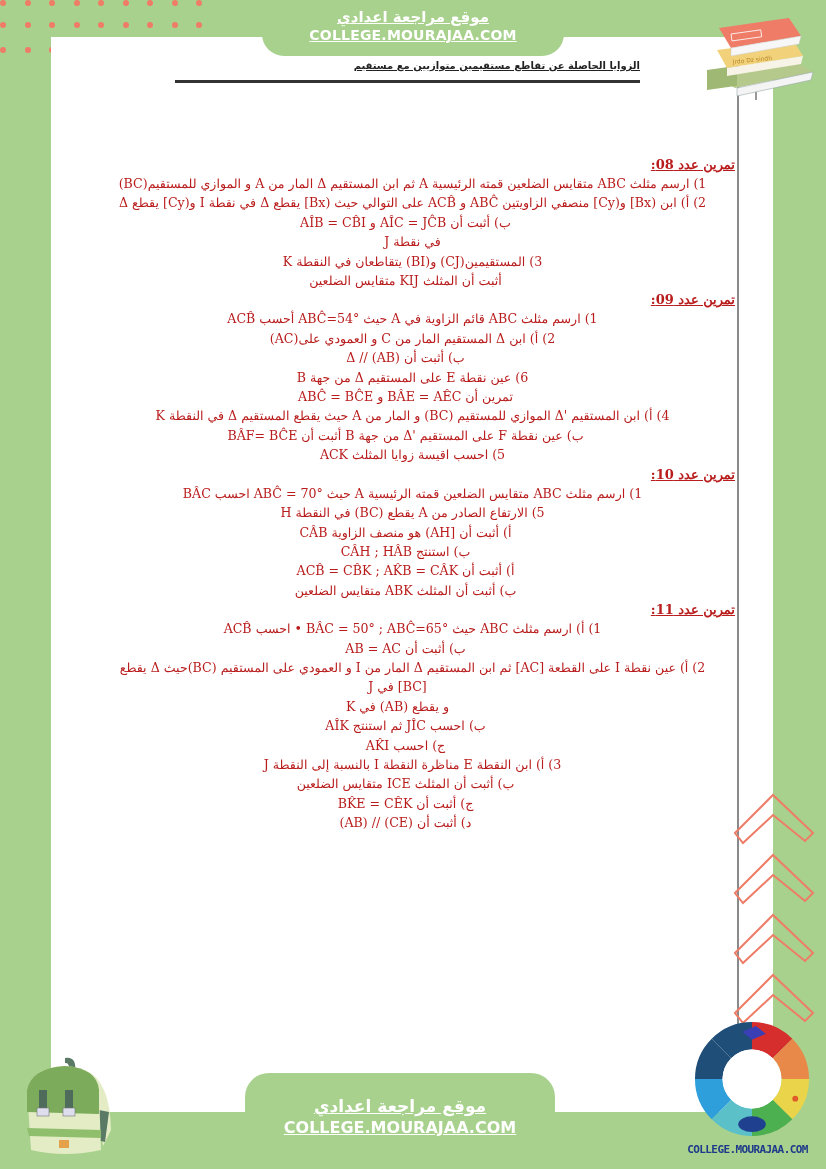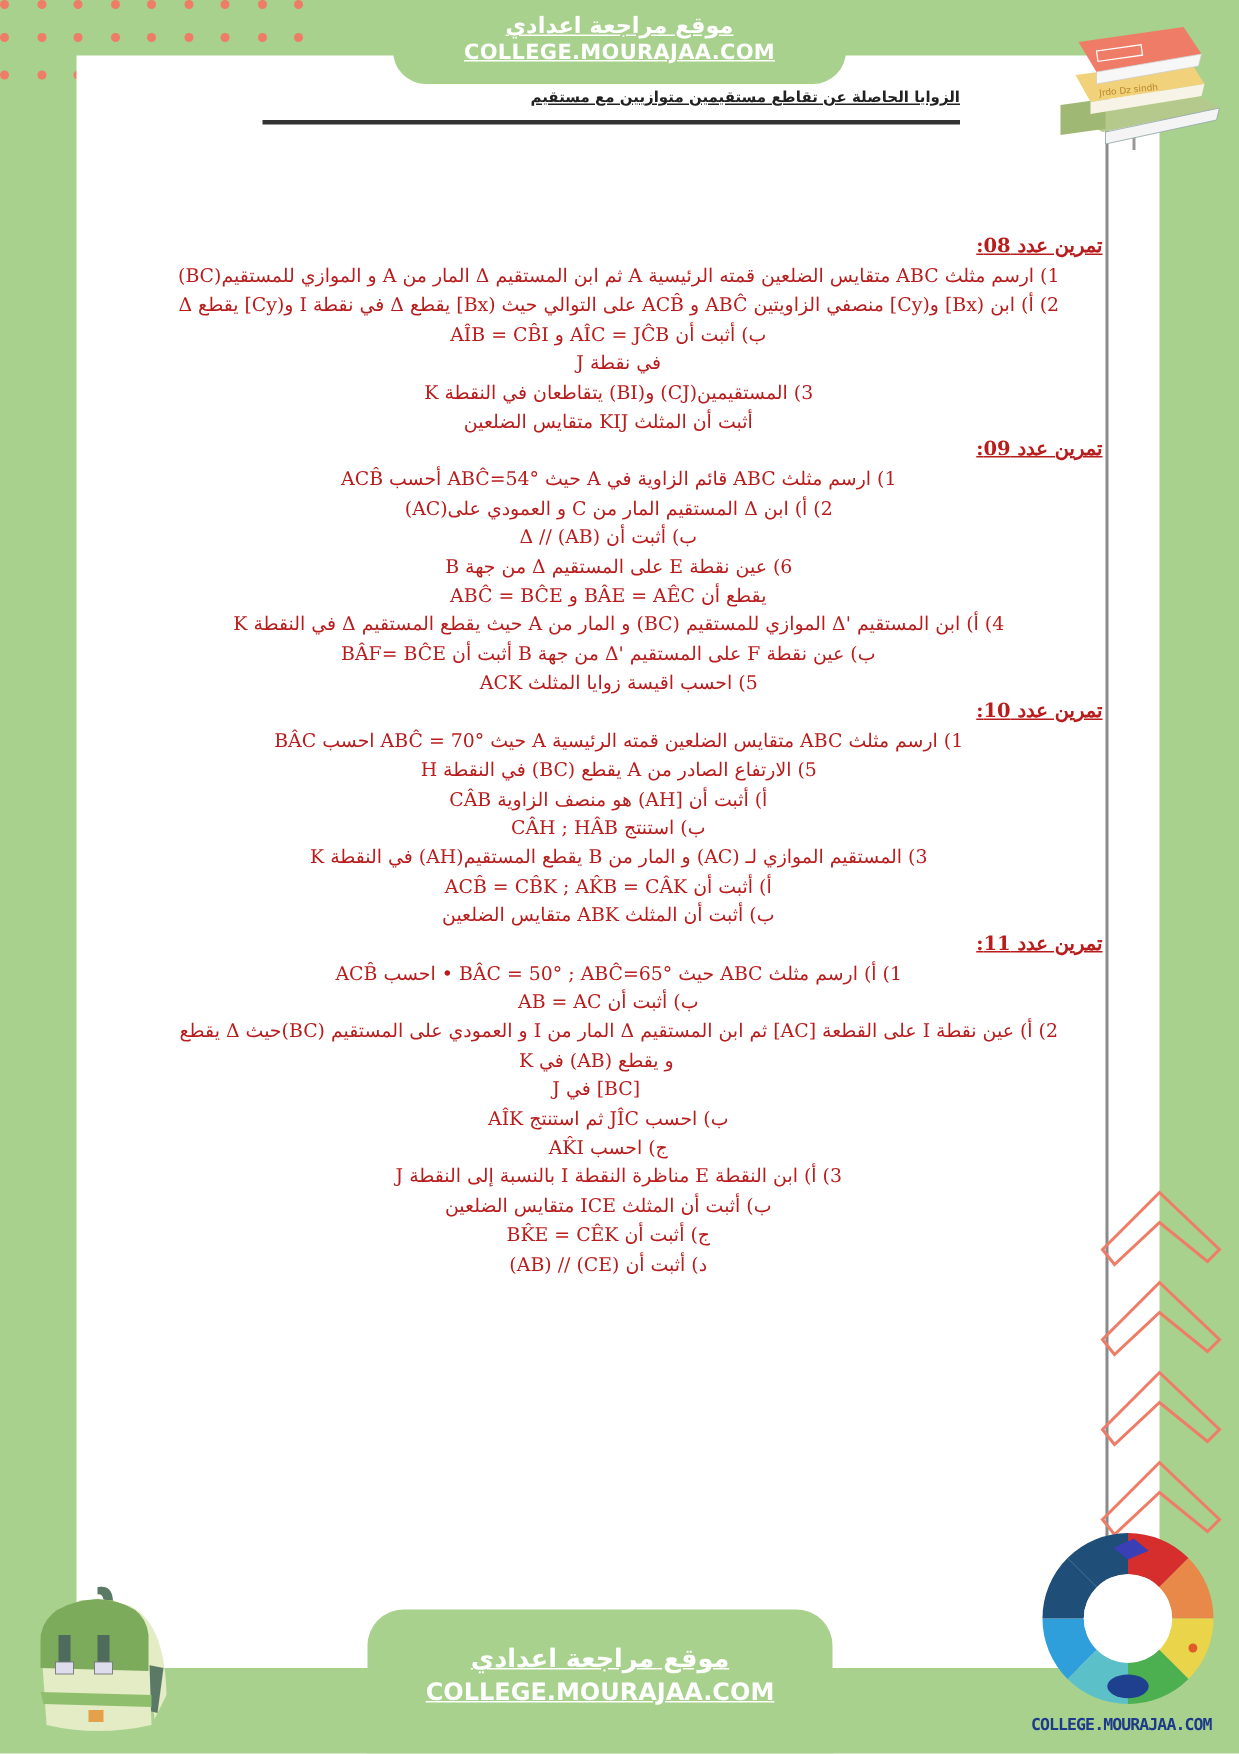--- a/index.html
+++ b/index.html
@@ -115,42 +115,41 @@
       <div class="line">في نقطة J</div>
       <div class="line">3) المستقيمين(CJ) و(BI) يتقاطعان في النقطة K</div>
       <div class="line ind1">أثبت أن المثلث KIJ متقايس الضلعين</div>
     </div>
     <div class="ex">
       <div class="ex-title">تمرين عدد 09:</div>
       <div class="line">1) ارسم مثلث ABC قائم الزاوية في A حيث ABĈ=54° أحسب ACB̂</div>
       <div class="line">2) أ) ابن Δ المستقيم المار من C و العمودي على(AC)</div>
       <div class="line ind1">ب) أثبت أن Δ // (AB)</div>
       <div class="line">6) عين نقطة E على المستقيم Δ من جهة B</div>
-      <div class="line ind1">يقطع أن BÂE = AÊC و ABĈ = BĈE</div>
+      <div class="line ind1">تمرين أن BÂE = AÊC و ABĈ = BĈE</div>
       <div class="line">4) أ) ابن المستقيم 'Δ الموازي للمستقيم (BC) و المار من A حيث يقطع المستقيم Δ في النقطة K</div>
       <div class="line ind1">ب) عين نقطة F على المستقيم 'Δ من جهة B أثبت أن BÂF= BĈE</div>
       <div class="line">5) احسب اقيسة زوايا المثلث ACK</div>
     </div>
     <div class="ex">
       <div class="ex-title">تمرين عدد 10:</div>
       <div class="line">1) ارسم مثلث ABC متقايس الضلعين قمته الرئيسية A حيث ABĈ = 70° احسب BÂC</div>
       <div class="line">5) الارتفاع الصادر من A يقطع (BC) في النقطة H</div>
       <div class="line ind1">أ) أثبت أن [AH) هو منصف الزاوية CÂB</div>
       <div class="line ind1">ب) استنتج CÂH ; HÂB</div>
-      <div class="line">3) المستقيم الموازي لـ (AC) و المار من B يقطع المستقيم(AH) في النقطة K</div>
       <div class="line ind1">أ) أثبت أن ACB̂ = CB̂K ; AK̂B = CÂK</div>
       <div class="line ind1">ب) أثبت أن المثلث ABK متقايس الضلعين</div>
     </div>
     <div class="ex">
       <div class="ex-title">تمرين عدد 11:</div>
       <div class="line">1) أ) ارسم مثلث ABC حيث BÂC = 50° ; ABĈ=65° • احسب ACB̂</div>
       <div class="line ind1">ب) أثبت أن AB = AC</div>
       <div class="line">2) أ) عين نقطة I على القطعة [AC] ثم ابن المستقيم Δ المار من I و العمودي على المستقيم (BC)حيث Δ يقطع</div>
+      <div class="line ind2">[BC] في J</div>
       <div class="line ind2">و يقطع (AB) في K</div>
-      <div class="line ind2">[BC] في J</div>
       <div class="line ind1">ب) احسب JÎC ثم استنتج AÎK</div>
       <div class="line ind1">ج) احسب AK̂I</div>
       <div class="line">3) أ) ابن النقطة E مناظرة النقطة I بالنسبة إلى النقطة J</div>
       <div class="line ind1">ب) أثبت أن المثلث ICE متقايس الضلعين</div>
       <div class="line ind1">ج) أثبت أن BK̂E = CÊK</div>
       <div class="line ind1">د) أثبت أن (CE) // (AB)</div>
     </div>
   </div>
 
 <div id="chevrons">

